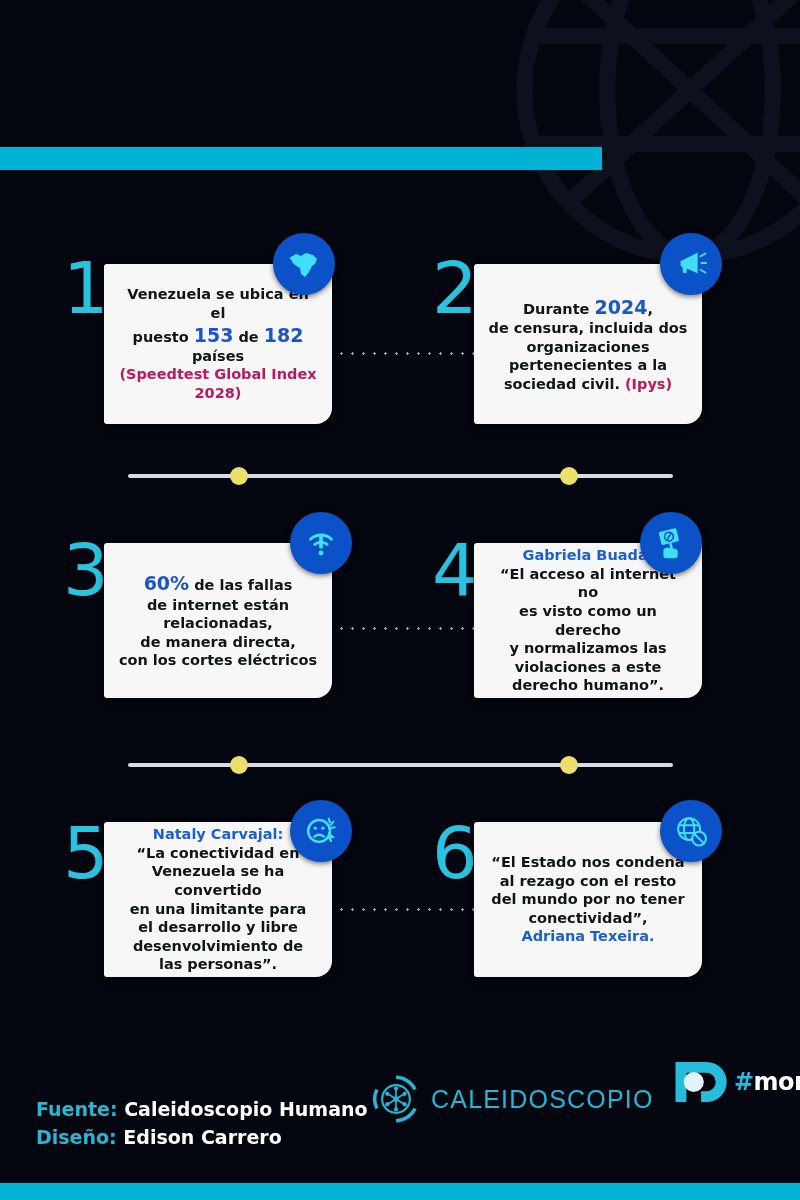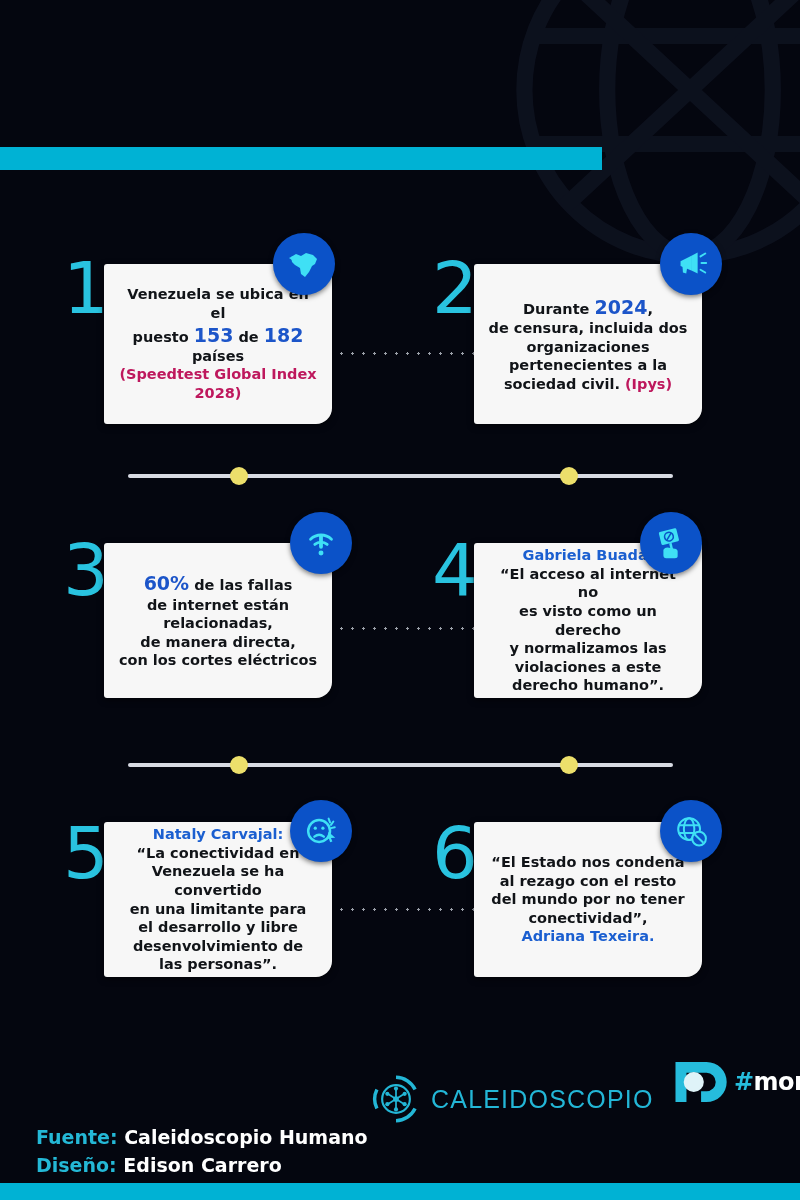--- a/index.html
+++ b/index.html
@@ -68,21 +68,21 @@
   }
 
   
   .divider { position:absolute; left:128px; width:545px; height:4px; background:#d8dbe3; border-radius:2px; }
   .divider .dot {
     position:absolute; top:-7px; width:18px; height:18px; border-radius:50%;
     background:#ecdf6b;
   }
 
   
-  .credits { position:absolute; left:36px; top:1124px; }
+  .credits { position:absolute; left:36px; top:1096px; }
   .credit-line { font-size:19px; font-weight:700; color:#ffffff; line-height:1.45; white-space:nowrap;
     font-family:"DejaVu Sans", sans-serif; }
   .credit-line .lbl { color:#24b8d6; }
 
   .logo-ch { position:absolute; left:370px; top:1073px; display:flex; align-items:center; gap:9px; }
   .ch-words { display:flex; flex-direction:column; line-height:0.92; }
   .ch-top { font-size:25px; letter-spacing:1.2px; color:#23b6d6; font-family:"Liberation Sans", sans-serif; font-weight:400; }
   .ch-bot { font-size:33px; letter-spacing:0.5px; color:#23b6d6; font-weight:700; font-family:"Liberation Sans", sans-serif; }
 
   .logo-md { position:absolute; left:670px; top:1058px; display:flex; flex-direction:row; align-items:center; }

